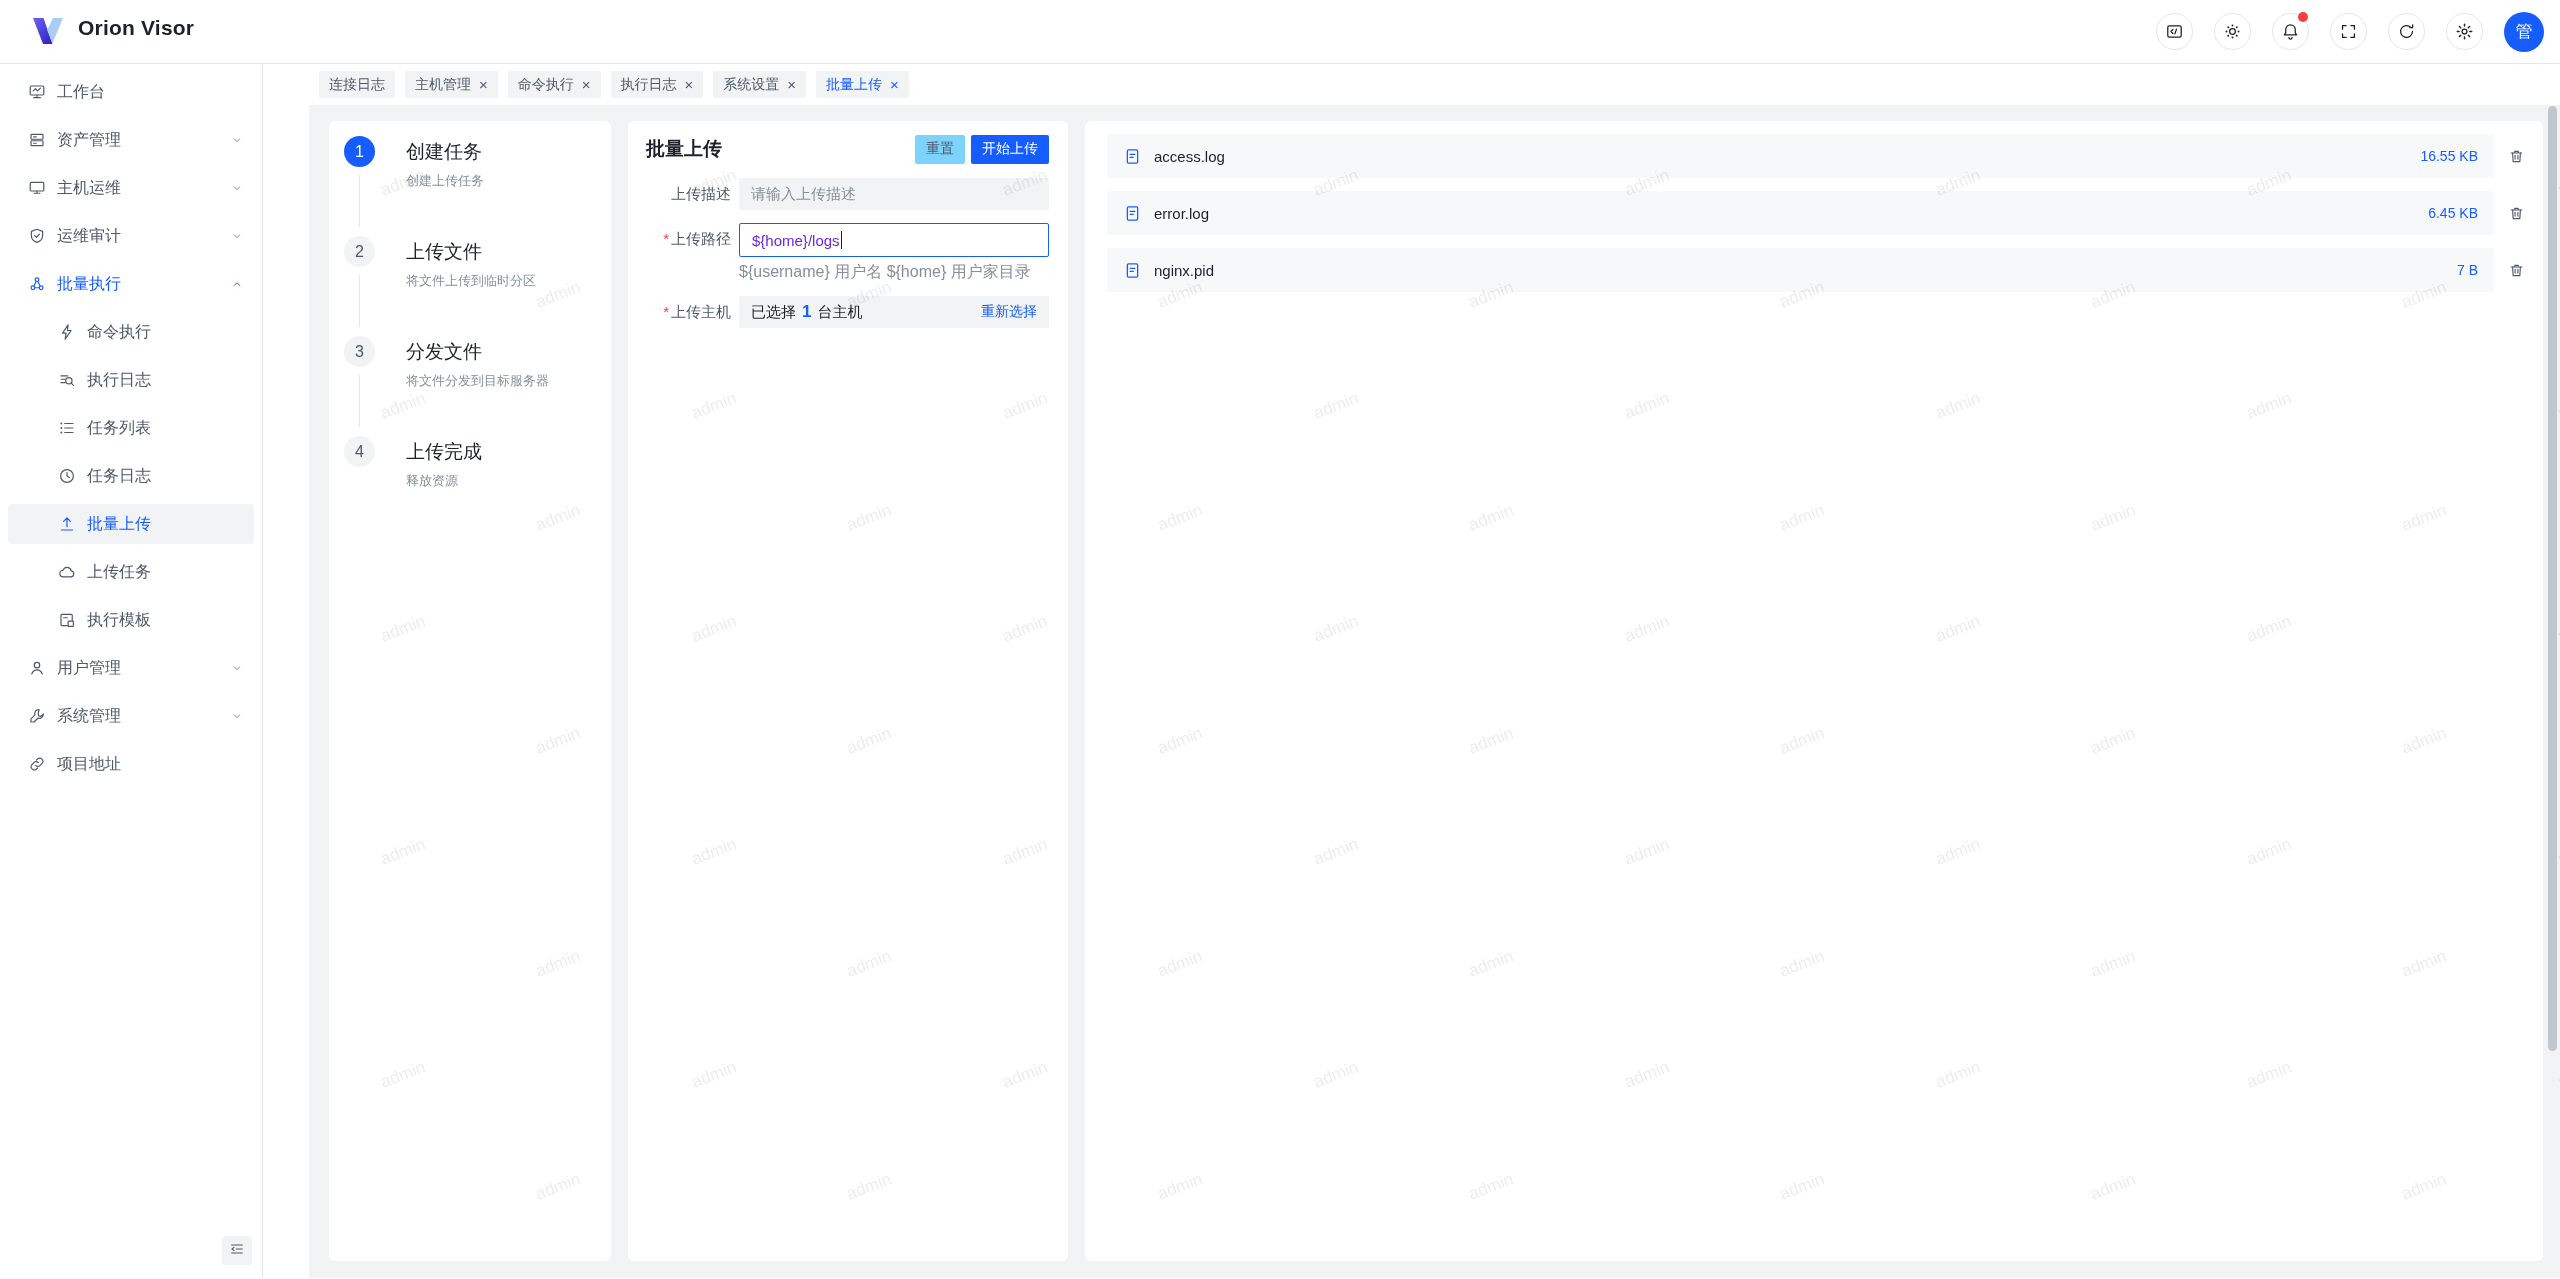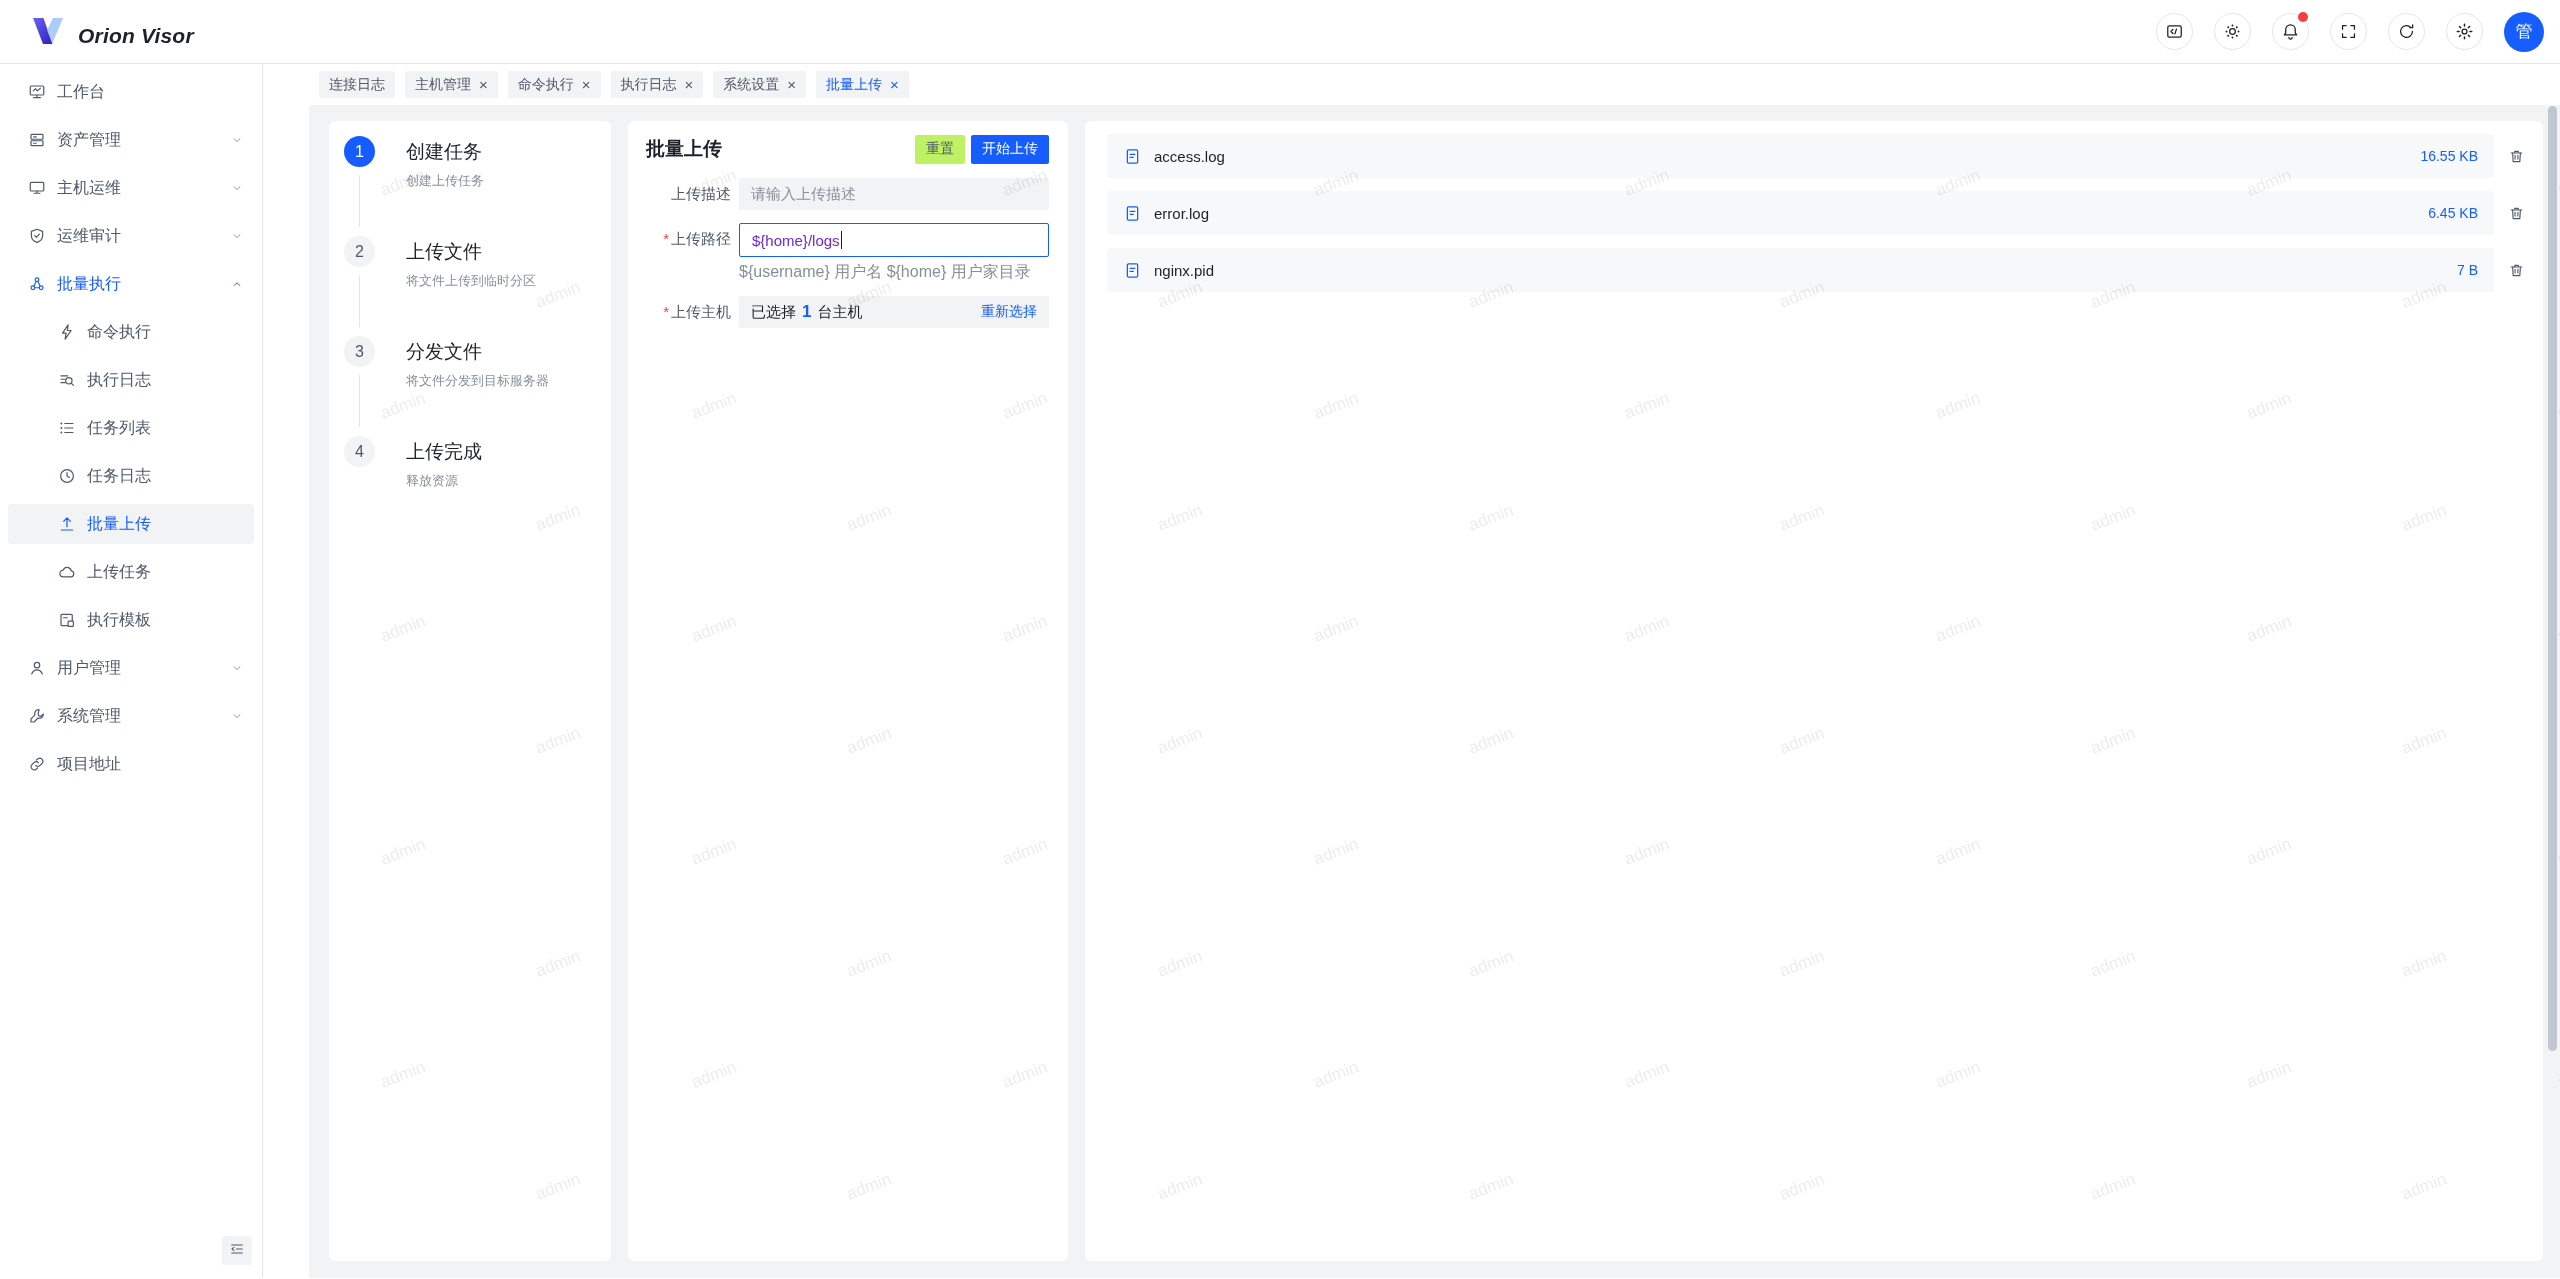--- a/index.html
+++ b/index.html
@@ -1,21 +1,21 @@
 <!DOCTYPE html>
 <html><head>
 <meta charset="utf-8">
 <style>
   * { box-sizing: border-box; margin: 0; padding: 0; }
   html,body { width:2560px; height:1279px; overflow:hidden; }
   body { font-family:"Liberation Sans","DejaVu Sans",sans-serif; background:#fff; color:#1d2129; }
 
   
   .header { height:64px; background:#fff; border-bottom:1px solid #e5e6eb; display:flex; align-items:center; justify-content:space-between; padding:0 16px 0 30px; position:relative; z-index:6; }
-  .logo { display:flex; align-items:flex-end;font-style:italic; }
+  .logo { display:flex; align-items:flex-start; }
   .logo svg { width:36px; height:32px; }
   .logo-text { margin-left:12px; font-size:21px; font-weight:600; color:#1d2129; letter-spacing:.2px; }
   .header-actions { display:flex; align-items:center; gap:21px; }
   .action-btn { width:37px; height:37px; border-radius:50%; border:1px solid #e5e6eb; background:#fff; color:#1d2129; display:flex; align-items:center; justify-content:center; position:relative; cursor:pointer; }
   .action-btn svg { width:19px; height:19px; }
   .badge-dot { position:absolute; top:-2px; right:0; width:10px; height:10px; border-radius:50%; background:#f53f3f; }
   .avatar { width:40px; height:40px; border-radius:50%; background:#165DFF; color:#fff; font-size:17px; display:flex; align-items:center; justify-content:center; border:none; cursor:pointer; }
 
   
   .app-body { display:flex; height:1214px;gap:46px; }
@@ -41,21 +41,21 @@
   .tab.active { color:#165DFF; }
   .tab .close { font-size:15px; line-height:1; display:flex; }
 
   
   .content { flex:1; min-height:0; display:flex; gap:17px; padding:16px 17px 17px 20px; }
   .panel { background:#fff; border-radius:6px; position:relative; }
   .panel-head { display:flex; align-items:center; justify-content:space-between; height:30px; }
   .panel-head h2 { font-size:19px; font-weight:700; color:#1d2129; }
   .head-btns { display:flex; gap:6px; }
   .btn { height:29px; padding:0 11px; border:none; border-radius:2px; font-size:14px; font-family:inherit; cursor:pointer; white-space:nowrap; }
-  .btn-secondary { background:#bef264; color:#4e5969; }
+  .btn-secondary { background:#7dd3fc; color:#4e5969; }
   .btn-primary { background:#165DFF; color:#fff; }
 
   
   .stepper-panel { width:282px; flex:none; padding:15px 20px 0 15px; }
   .steps { list-style:none; }
   .step { position:relative; min-height:100px; padding-left:62px; }
   .step:not(:last-child)::before { content:""; position:absolute; left:15px; top:39px; bottom:9px; width:1px; background:#e5e6eb; }
   .step-circle { position:absolute; left:0; top:0; width:31px; height:31px; border-radius:50%; background:#f2f3f5; color:#4e5969; font-size:16px; display:flex; align-items:center; justify-content:center; }
   .step.active .step-circle { background:#165DFF; color:#fff; }
   .step-title { font-size:19px; color:#1d2129; padding-top:3px; }

